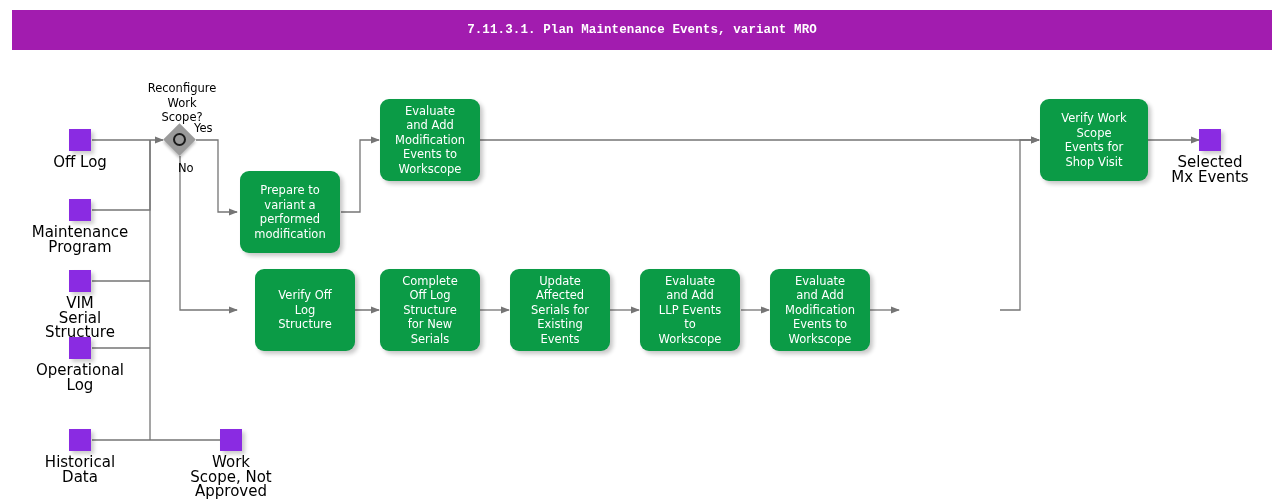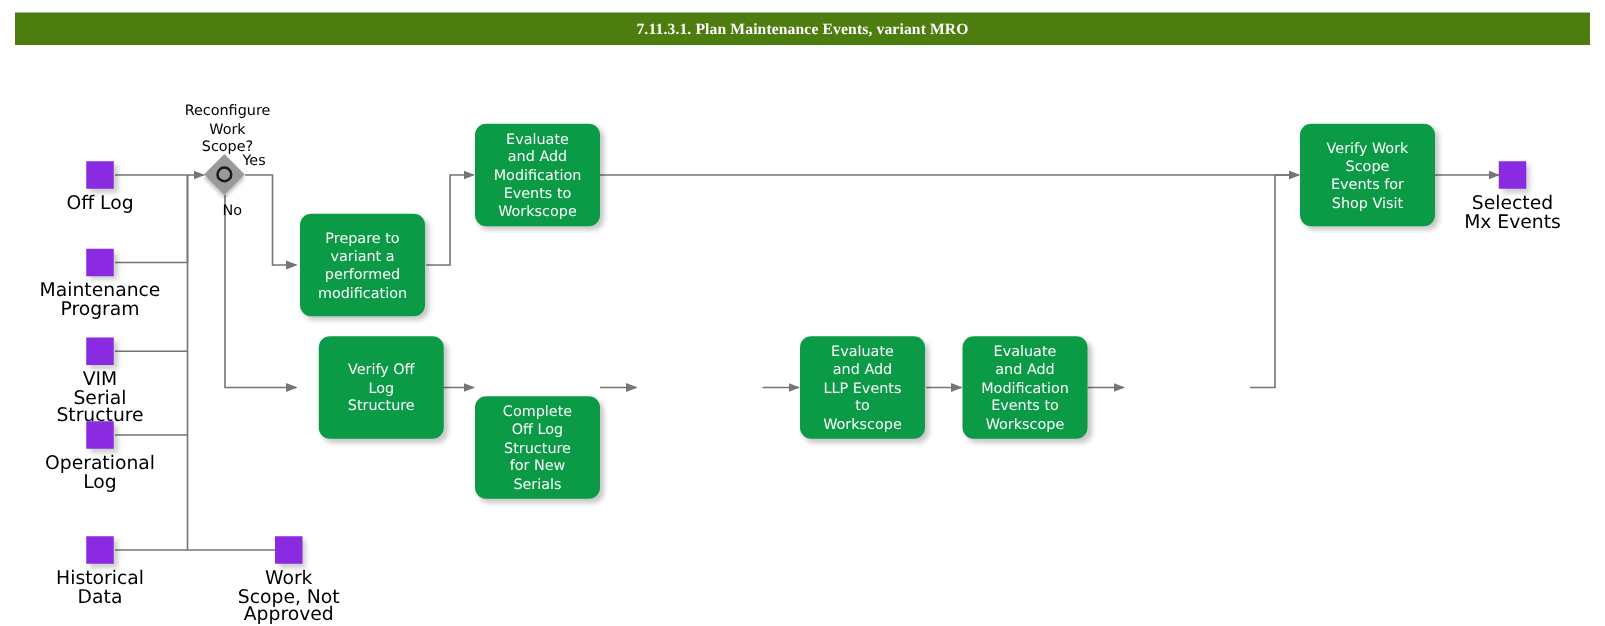--- a/index.html
+++ b/index.html
@@ -16,30 +16,30 @@
     height: 501px;
     background: #ffffff;
     overflow: hidden;
   }
   
   #title-bar {
     position: absolute;
     left: 12px;
     top: 10px;
     width: 1260px;
-    height: 26px;
-    background: #4d7c0f;
+    height: 40px;
+    background: #a21caf;
     color: #ffffff;
     font-size: 12.5px;
     font-weight: bold;
     display: flex;
     align-items: center;
     justify-content: center;
     letter-spacing: 0.1px;
-    font-family: Liberation Serif, serif;
+    font-family: Liberation Mono, monospace;
   }
   
   #edges {
     position: absolute;
     left: 0;
     top: 0;
     width: 1284px;
     height: 501px;
   }
   
@@ -238,24 +238,28 @@
 performed
 modification</div>
 
   <div class="proc" style="left:1040px; top:99px; width:108px; height:82px;">Verify Work
 Scope Events
 for Shop Visit</div>
 
   <div class="proc" style="left:240px; top:269px; width:100px; height:82px;margin-left:15px;">Verify Off Log
 Structure</div>
 
-  <div class="proc" style="left:380px; top:269px; width:100px; height:82px;margin-top:48px;">Complete Off
+  <div class="proc" style="left:380px; top:269px; width:100px; height:82px;">Complete Off
 Log Structure
 for New Serials</div>
 
+  <div class="proc" style="left:510px; top:269px; width:100px; height:82px;">Update
+Affected Serials
+for Existing
+Events</div>
 
   <div class="proc" style="left:640px; top:269px; width:100px; height:82px;">Evaluate and
 Add LLP Events
 to Workscope</div>
 
   <div class="proc" style="left:770px; top:269px; width:100px; height:82px;">Evaluate and
 Add Modification
 Events to
 Workscope</div>
 

